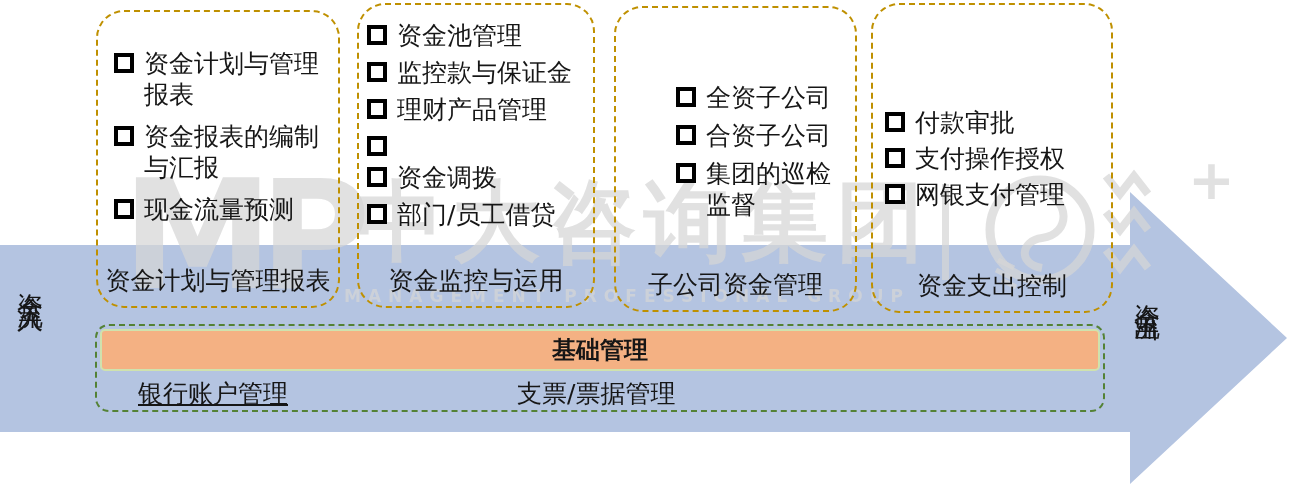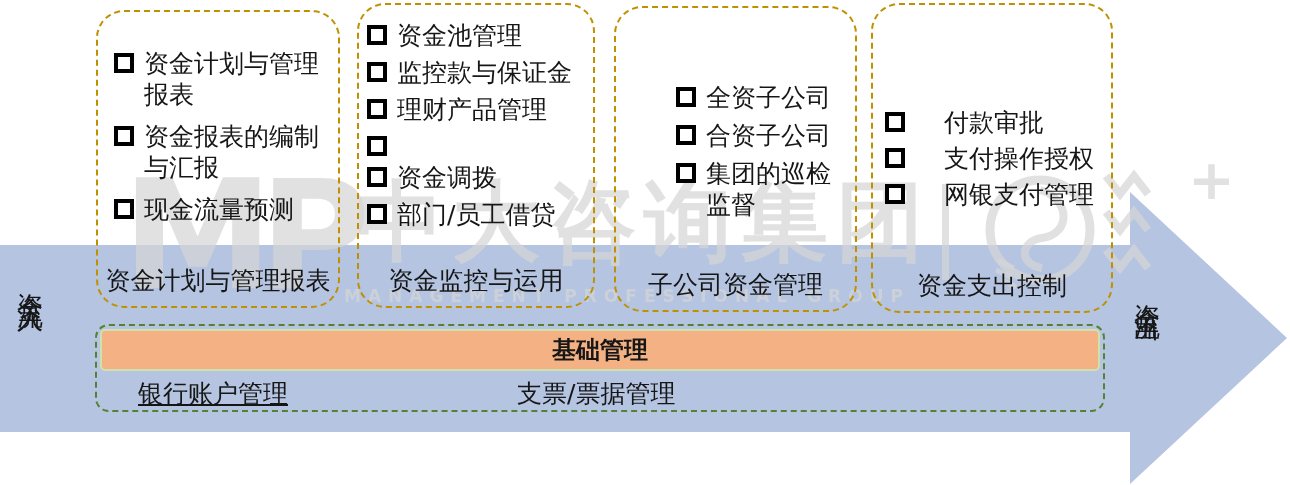--- a/index.html
+++ b/index.html
@@ -40,21 +40,21 @@
     box-sizing:border-box;background:transparent;
   }
   .topbox.b1{left:96px;top:10px;width:244px;height:298px;padding:36px 8px 0 16px;}
   .topbox.b2{left:357px;top:3px;width:238px;height:305px;padding:15px 4px 0 8px;}
   .topbox.b3{left:614px;top:6px;width:243px;height:306px;padding:74px 18px 0 24px;}
   .topbox.b4{left:871px;top:3px;width:242px;height:310px;padding:102px 8px 0 12px;}
   .item{display:flex;align-items:flex-start;font-size:25px;line-height:31px;}
   .b1 .item{margin-bottom:11px;}
   .b2 .item{margin-bottom:6px;}
   .b3 .item{margin-bottom:7px;padding-left:36px;}
-  .b4 .item{margin-bottom:5px;gap:29px;}
+  .b4 .item{margin-bottom:5px;}
   .cb{
     display:inline-block;flex:0 0 auto;width:12px;height:12px;border:4px solid #000;
     margin:5px 10px 0 0;background:#fff;
   }
   .boxtitle{
     position:absolute;left:0;right:0;bottom:9px;text-align:center;
     font-size:25px;white-space:nowrap;
   }
   
   .basebox{

